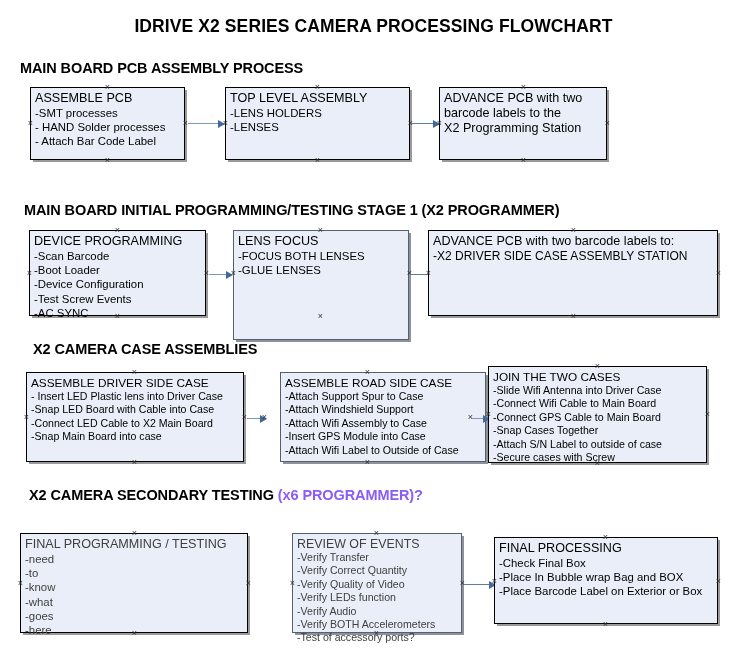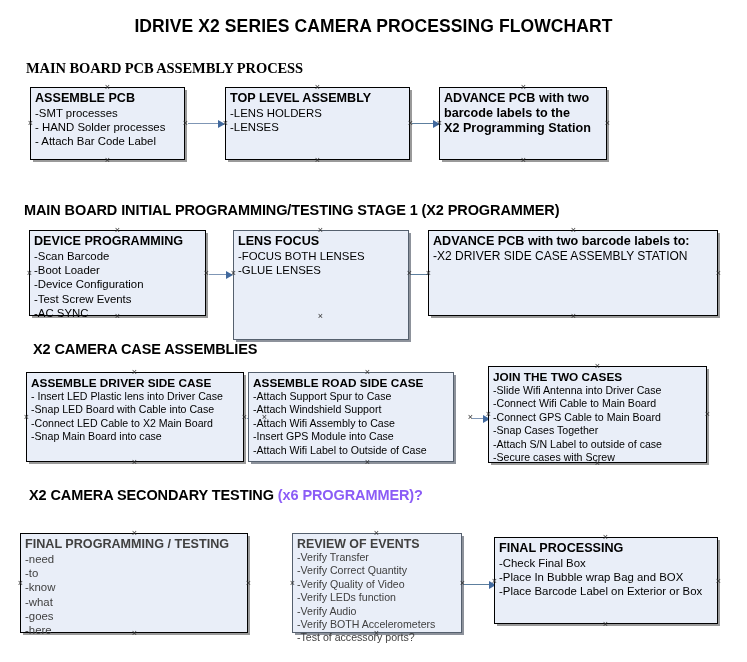--- a/index.html
+++ b/index.html
@@ -52,21 +52,21 @@
     box-sizing: border-box;
     box-shadow: 2.5px 2.5px 0 -0.5px #9a9a9a;
     padding: 3px 4px 2px 4px;
   }
   .node.soft {
     border: 1px solid #55606e;
     box-shadow: 2.5px 2.5px 0 -0.5px #8d929b;
   }
   .node .n-title {
     font-size: 12.6px;
-    font-weight: bold;
+    font-weight: normal;
     line-height: 15px;
     white-space: nowrap;
     margin-bottom: 0px;
   }
   .node .n-line {
     font-size: 11.4px;
     line-height: 14.2px;
     white-space: nowrap;
   }
   .node.small .n-title { font-size: 11.8px; line-height: 14px; }
@@ -117,21 +117,21 @@
   }
   .handle::before { content: "\00D7"; }
 </style>
 </head>
 <body>
 
 <div id="canvas">
 
   <div class="doc-title">IDRIVE X2  SERIES CAMERA PROCESSING FLOWCHART</div>
 
-  <div class="section-title" style="left:26px; top:60px;font-family:Liberation Serif, serif;">
+  <div class="section-title" style="left:20px; top:60px;">
     <span>MAIN BOARD PCB ASSEMBLY PROCESS</span>
   </div>
 
   <div class="node" style="left:30px; top:87px; width:155px; height:73px;">
     <div class="n-title">ASSEMBLE PCB</div>
     <div class="n-line">-SMT processes</div>
     <div class="n-line">- HAND Solder processes</div>
     <div class="n-line">- Attach Bar Code Label</div>
   </div>
   <div class="handle" style="left:104px; top:84px;"></div>
@@ -229,21 +229,21 @@
   <div class="handle" style="left:131px; top:369px;"></div>
   <div class="handle" style="left:131px; top:459px;"></div>
   <div class="handle" style="left:23px; top:414px;"></div>
   <div class="handle" style="left:241px; top:414px;"></div>
 
   <div class="conn" style="left:247px; top:413px; width:20px;">
     <div class="shaft"></div>
     <div class="head"></div>
   </div>
 
-  <div class="node small soft" style="left:248px; top:372px; width:206px; height:90px;">
+  <div class="node small soft" style="left:280px; top:372px; width:206px; height:90px;">
     <div class="n-title">ASSEMBLE ROAD SIDE CASE</div>
     <div class="n-line">-Attach Support Spur to Case</div>
     <div class="n-line">-Attach Windshield Support</div>
     <div class="n-line">-Attach Wifi Assembly to Case</div>
     <div class="n-line">-Insert GPS Module into Case</div>
     <div class="n-line">-Attach Wifi Label to Outside of Case</div>
   </div>
   <div class="handle" style="left:364px; top:369px;"></div>
   <div class="handle" style="left:364px; top:459px;"></div>
   <div class="handle" style="left:261px; top:414px;"></div>

